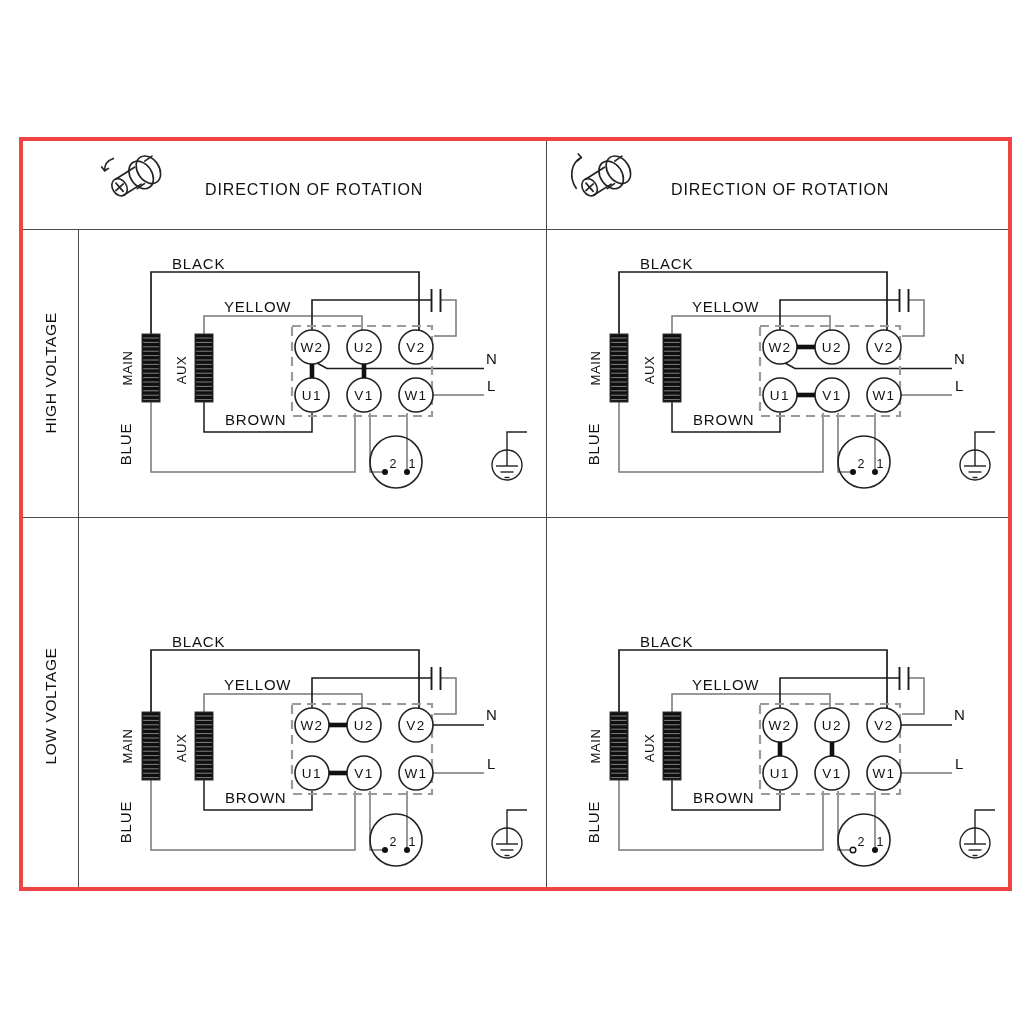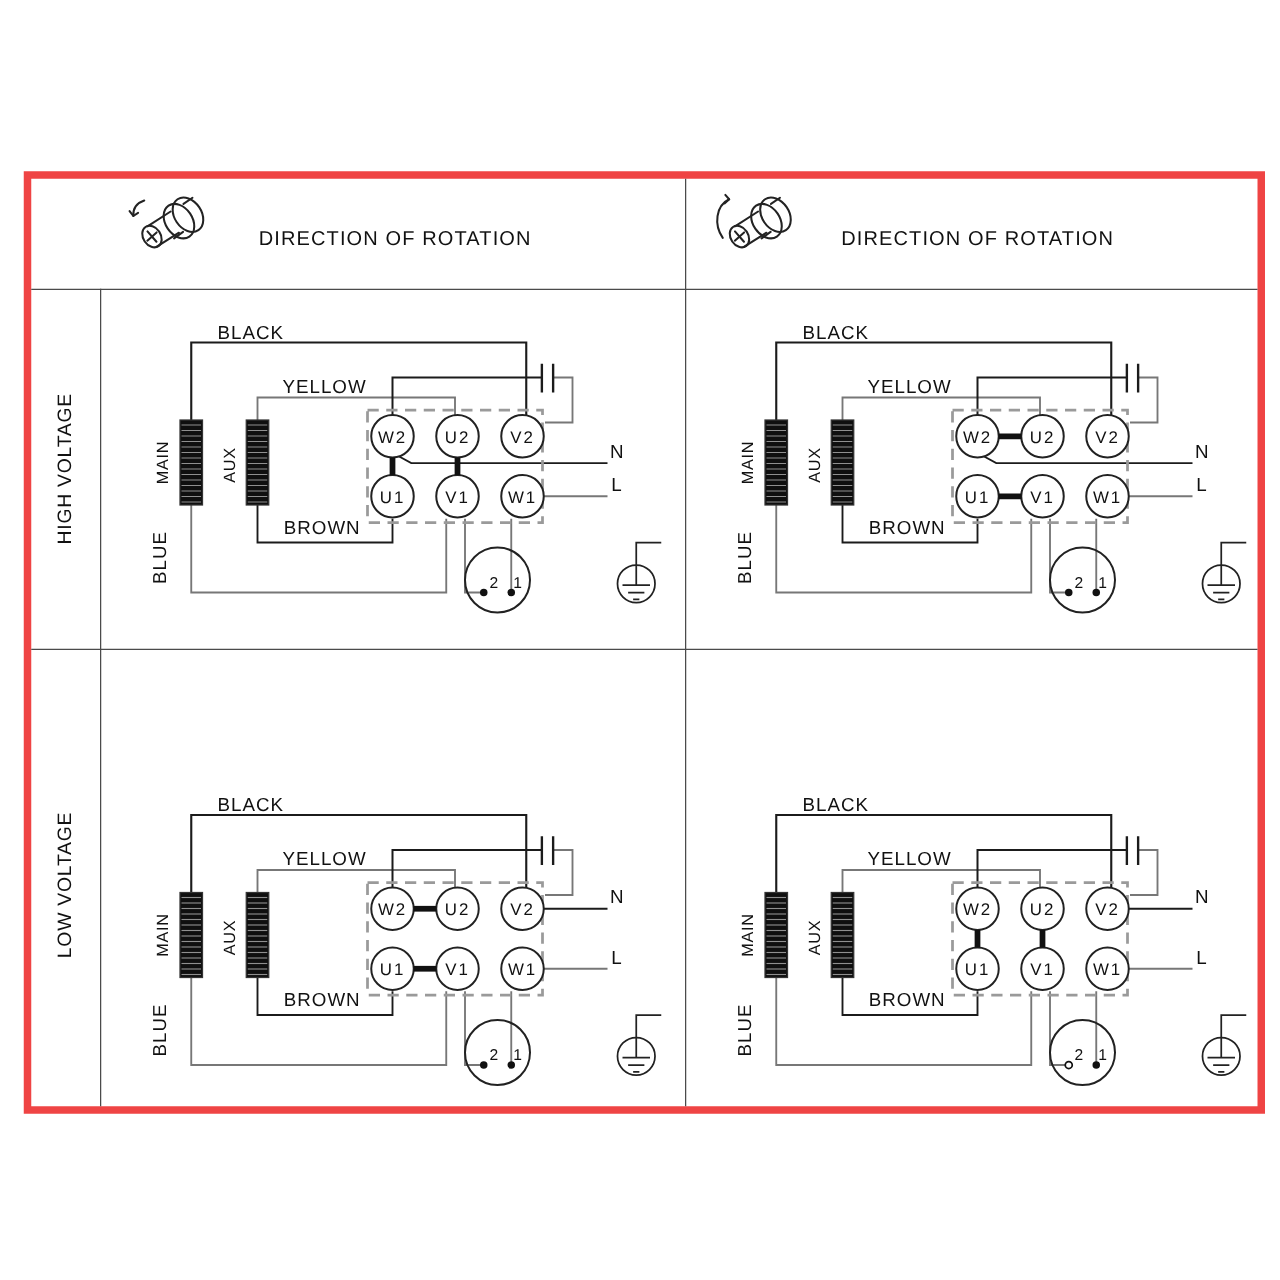--- a/index.html
+++ b/index.html
@@ -1,18 +1,18 @@
 <!DOCTYPE html>
 <html><head>
 <meta charset="utf-8">
 <style>
   html,body{margin:0;padding:0;background:#ffffff;}
   body{width:1024px;height:1024px;position:relative;font-family:"Liberation Sans",sans-serif;color:#111;}
   .sheet{position:absolute;left:0;top:0;width:1024px;height:1024px;background:#fff;}
-  .frame{position:absolute;left:19px;top:137px;width:993px;height:754px;border:6px solid #ef4444;box-sizing:border-box;background:#fff;}
+  .frame{position:absolute;left:19px;top:137px;width:993px;height:754px;border:4px solid #ef4444;box-sizing:border-box;background:#fff;}
   .gl{position:absolute;background:#4a4a4a;}
   .gl.h{height:1px;left:0;right:0;}
   .gl.v{width:1px;}
   .hdr-title{position:absolute;top:40px;font-size:16px;letter-spacing:.9px;color:#111;white-space:nowrap;}
   .rot-icon{position:absolute;width:72px;height:58px;}
   .row-label{position:absolute;transform:translate(-50%,-50%) rotate(-90deg);font-size:15.5px;font-weight:500;letter-spacing:.6px;white-space:nowrap;color:#111;}
   .quad{position:absolute;width:468px;height:288px;}
   svg text{font-family:"Liberation Sans",sans-serif;fill:#111;}
 </style>
 </head>

